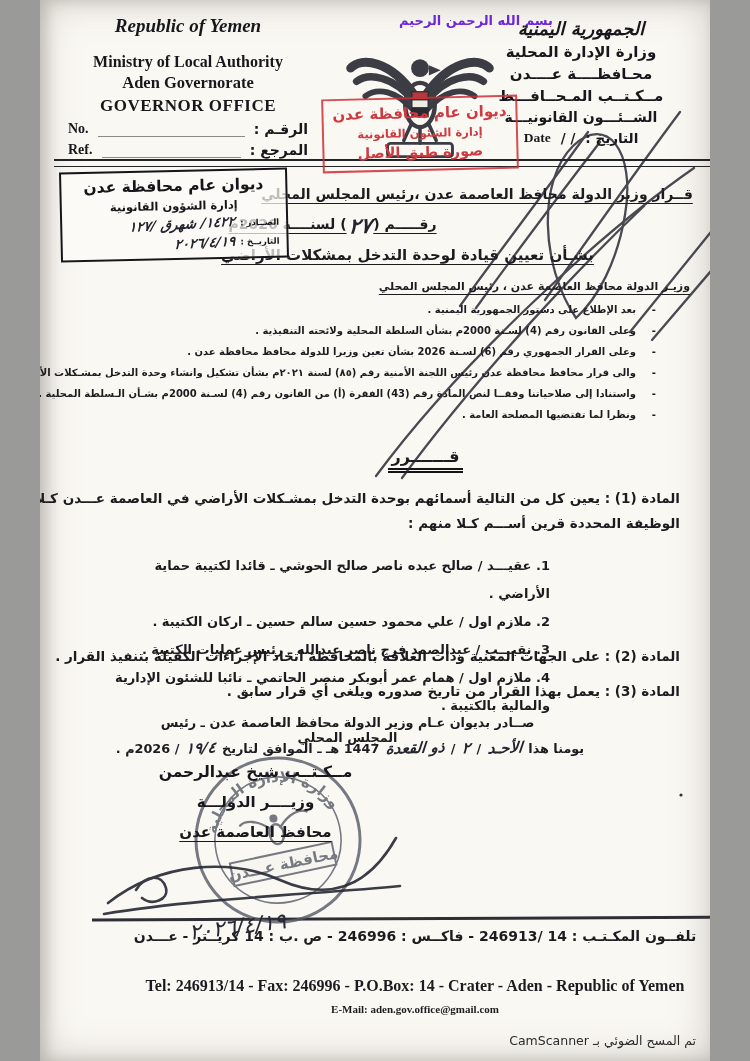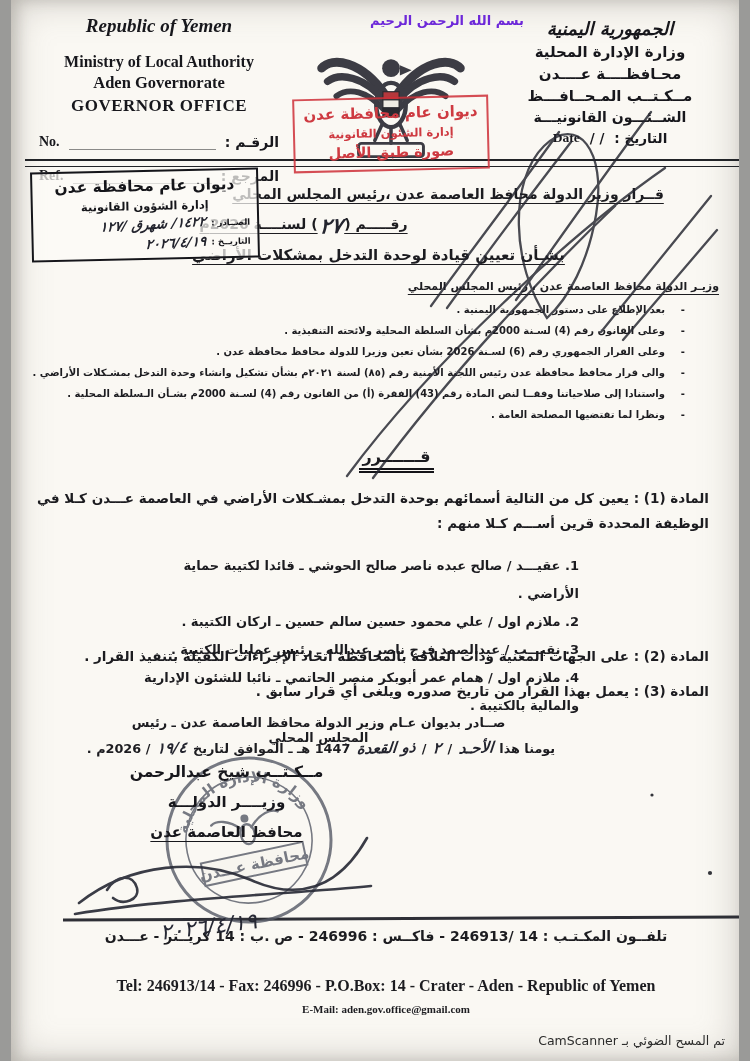--- a/index.html
+++ b/index.html
@@ -1,36 +1,36 @@
 <!DOCTYPE html>
 <html lang="ar"><head>
 <meta charset="utf-8">
 <style>
   html,body{margin:0;padding:0;}
   body{background:#9a9a98;font-family:"DejaVu Sans",sans-serif;}
   .page{
-    position:relative;width:728px;height:1061px;margin:0 auto;overflow:hidden;
+    position:relative;width:670px;height:1061px;margin:0 auto;overflow:hidden;
     background:#faf8f3;
     box-shadow:inset 0 0 38px rgba(120,115,105,.35), inset 6px 0 14px rgba(90,88,80,.25);
     color:#1c1c20;
   }
   .abs{position:absolute;}
   .ar{direction:rtl;font-family:"DejaVu Sans",sans-serif;}
   .serif{font-family:"Liberation Serif",serif;}
   .b{font-weight:bold;}
   .ctr{text-align:center;}
   .ul{text-decoration:underline;text-underline-offset:4px;text-decoration-thickness:1.4px;}
   .hw{display:inline-block;font-style:italic;transform:skew(-7deg) rotate(-2deg);font-weight:600;color:#23242e;}
   
   .hdr-en{left:28px;top:15px;width:240px;text-align:center;color:#17171c;}
   .hdr-en .l1{font-size:19px;font-style:italic;font-weight:bold;}
   .hdr-en .l2{font-size:16px;font-weight:bold;margin-top:16px;}
   .hdr-en .l3{font-size:16.5px;font-weight:bold;margin-top:2px;}
   .hdr-en .l4{font-size:17px;font-weight:bold;letter-spacing:.5px;margin-top:3px;}
-  .ref-row{display:flex;align-items:flex-end;margin-top:18px;font-size:14px;font-weight:bold;}
+  .ref-row{display:flex;align-items:flex-end;margin-top:5px;font-size:14px;font-weight:bold;}
   .ref-row .fill{flex:1;border-bottom:1.6px solid #8a8a88;margin:0 9px;height:13px;}
   
   .hdr-ar{right:14px;top:18px;width:230px;text-align:center;color:#17171c;}
   .hdr-ar .country{font-size:18px;font-weight:bold;font-style:italic;}
   .hdr-ar .row{font-size:15px;font-weight:bold;margin-top:4px;}
   .date-row{display:flex;direction:rtl;justify-content:center;align-items:flex-end;gap:10px;font-size:13.5px;font-weight:bold;margin-top:5px;}
   .bismillah{left:346px;top:13px;width:180px;text-align:center;font-size:13px;font-weight:bold;color:#6d28d9;}
   
   .stamp-red{left:282px;top:97px;width:180px;padding:3px 6px 5px;border:2.4px solid rgba(206,47,55,.85);
     transform:rotate(-1.4deg);text-align:center;color:#ce3a41;z-index:6;line-height:1.5;}

